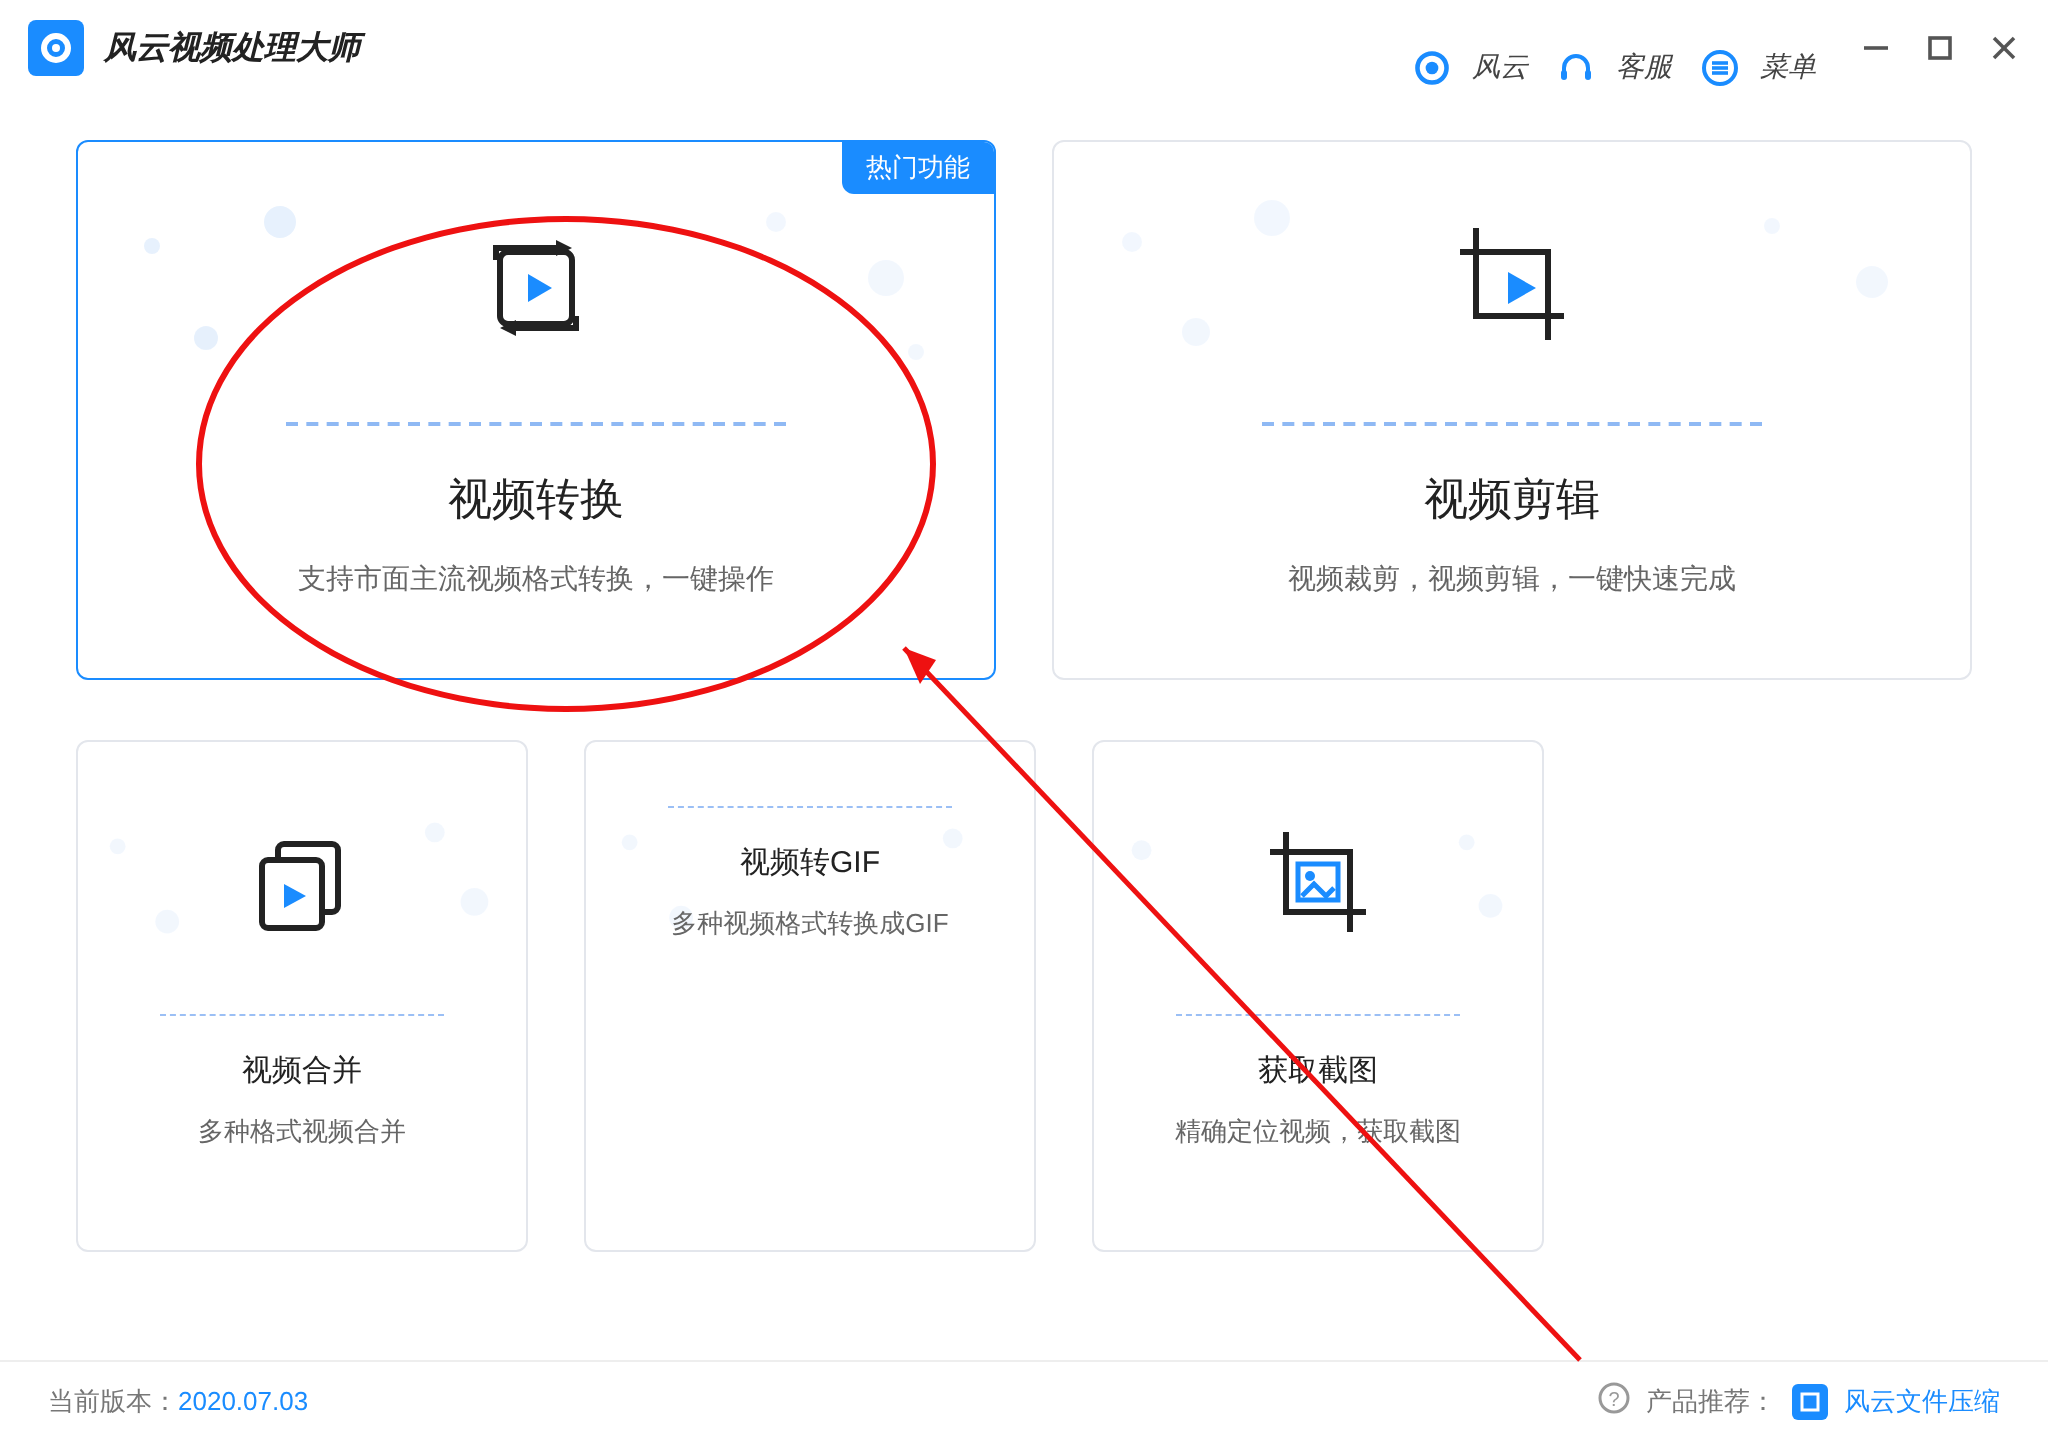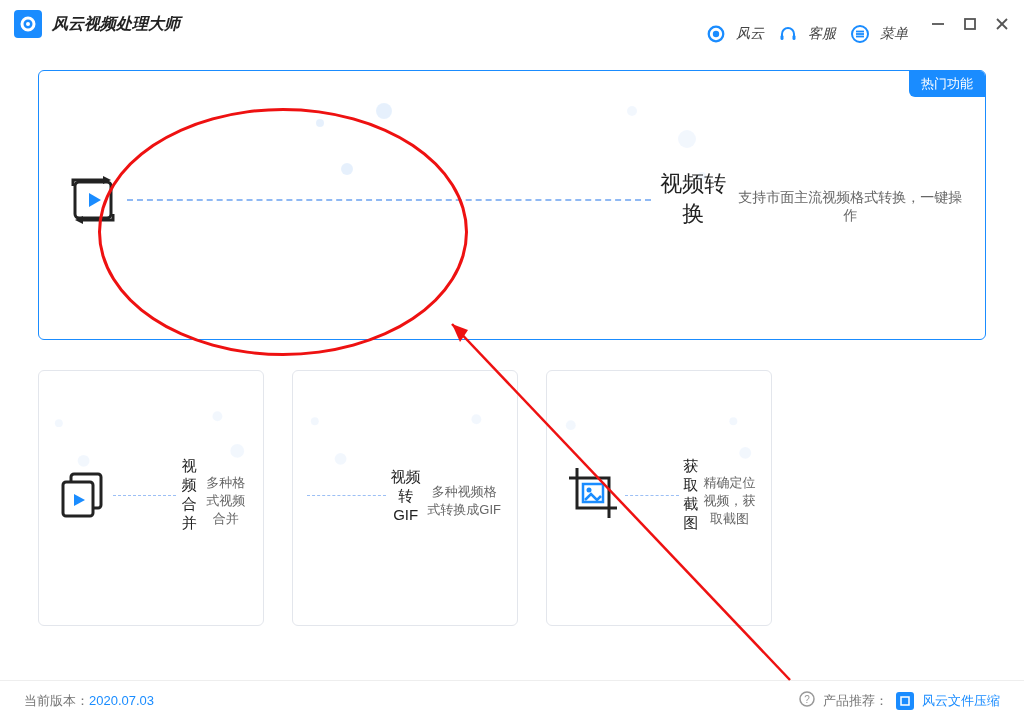--- a/index.html
+++ b/index.html
@@ -36,21 +36,21 @@
 .content {
   padding: 22px 38px 10px 38px;
 }
 .row { display: flex; gap: 28px; margin-bottom: 30px; }
 .card {
   border: 1px solid #e3e6ec;
   border-radius: 6px;
   background: #fff;
   position: relative;
   display: flex;
-  flex-direction: row;
+  flex-direction: column;
   align-items: center;
   text-align: center;
   cursor: pointer;
   overflow: hidden;
 }
 .card.wide { flex: 1; min-height: 270px; padding: 28px 20px 24px; }
 .card.small { width: 226px; min-height: 256px; padding: 26px 14px 20px; }
 .card.active { border: 1.5px solid #1a8cff; }
 .badge {
   position: absolute;
@@ -198,20 +198,39 @@
             <polygon points="44,10 52,14 44,18" fill="#222"></polygon>
             <path d="M54 48 L54 54 L24 54" fill="none" stroke="#222" stroke-width="3"></path>
             <polygon points="24,50 16,54 24,58" fill="#222"></polygon>
           </svg>
       </div>
       <hr class="dashed">
       <div class="card-title">视频转换</div>
       <div class="card-desc">支持市面主流视频格式转换，一键操作</div>
     </div>
 
+    <div class="card wide">
+      <svg class="bg-dots" viewBox="0 0 440 120">
+          <circle cx="30" cy="40" r="5" fill="#e6f0fd"></circle>
+          <circle cx="62" cy="85" r="7" fill="#e6f0fd"></circle>
+          <circle cx="100" cy="28" r="9" fill="#e6f0fd"></circle>
+          <circle cx="350" cy="32" r="4" fill="#e6f0fd"></circle>
+          <circle cx="400" cy="60" r="8" fill="#e6f0fd"></circle>
+        </svg>
+      <div class="icon-wrap">
+        <svg width="72" height="72" viewBox="0 0 72 72">
+            <path d="M18 6 L18 50 L62 50" fill="none" stroke="#222" stroke-width="3"></path>
+            <path d="M10 18 L54 18 L54 62" fill="none" stroke="#222" stroke-width="3"></path>
+            <polygon points="34,28 34,44 48,36" fill="#1a8cff"></polygon>
+          </svg>
+      </div>
+      <hr class="dashed">
+      <div class="card-title">视频剪辑</div>
+      <div class="card-desc">视频裁剪，视频剪辑，一键快速完成</div>
+    </div>
   </div>
 
   <div class="row">
     <div class="card small">
       <svg class="bg-dots" viewBox="0 0 226 100">
           <circle cx="20" cy="32" r="4" fill="#e6f0fd"></circle>
           <circle cx="45" cy="70" r="6" fill="#e6f0fd"></circle>
           <circle cx="180" cy="25" r="5" fill="#e6f0fd"></circle>
           <circle cx="200" cy="60" r="7" fill="#e6f0fd"></circle>
         </svg>

